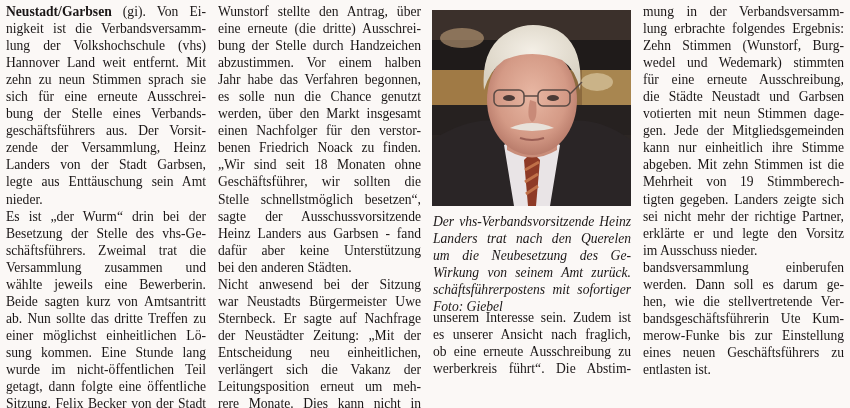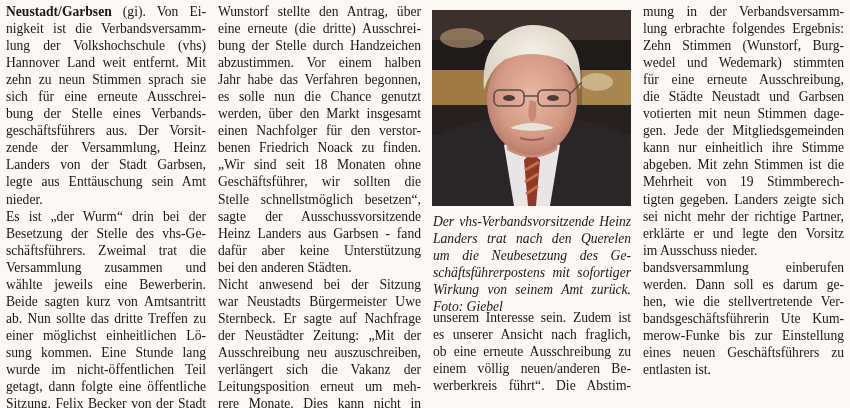--- a/index.html
+++ b/index.html
@@ -76,21 +76,21 @@
   <span class="line">Geschäftsführer, wir sollten die</span>
   <span class="line">Stelle schnellstmöglich besetzen“,</span>
   <span class="line">sagte der Ausschussvorsitzende</span>
   <span class="line">Heinz Landers aus Garbsen - fand</span>
   <span class="line">dafür aber keine Unterstützung</span>
   <span class="line last">bei den anderen Städten.</span>
   <span class="line">Nicht anwesend bei der Sitzung</span>
   <span class="line">war Neustadts Bürgermeister Uwe</span>
   <span class="line">Sternbeck. Er sagte auf Nachfrage</span>
   <span class="line">der Neustädter Zeitung: „Mit der</span>
-  <span class="line">Ausschreibung neu auszuschreiben,</span>
+  <span class="line">Entscheidung neu einheitlichen,</span>
   <span class="line">verlängert sich die Vakanz der</span>
   <span class="line">Leitungsposition erneut um meh-</span>
   <span class="line">rere Monate. Dies kann nicht in</span>
 </div>
 
 <div class="photo" title="Heinz Landers, vhs-Verbandsvorsitzender">
   <svg width="199" height="196" viewBox="0 0 199 196">
     <defs>
       <radialGradient id="face" cx="50%" cy="45%" r="55%">
         <stop offset="0%" stop-color="#e8b7a3"></stop>
@@ -136,30 +136,29 @@
 
     <path d="M78 118 Q100 108 122 118 Q100 124 78 118 Z" fill="#e8e2da"></path>
     <path d="M88 128 Q100 132 112 128" stroke="#9a5e54" stroke-width="2" fill="none"></path>
   </svg>
 </div>
 
 <div class="caption">
   <span class="line">Der vhs-Verbandsvorsitzende Heinz</span>
   <span class="line">Landers trat nach den Querelen</span>
   <span class="line">um die Neubesetzung des Ge-</span>
+  <span class="line">Wirkung von seinem Amt zurück.</span>
   <span class="line">schäftsführerpostens mit sofortiger</span>
-  <span class="line">Wirkung von seinem Amt zurück.</span>
   <span class="credit">Foto: Giebel</span>
 </div>
 
 <div class="c3-text">
   <span class="line">unserem Interesse sein. Zudem ist</span>
   <span class="line">es unserer Ansicht nach fraglich,</span>
   <span class="line">ob eine erneute Ausschreibung zu</span>
-  <span class="line">einem völlig neuen/anderen Be-</span>
   <span class="line">werberkreis führt“. Die Abstim-</span>
 </div>
 
 <div class="col c4">
   <span class="line">mung in der Verbandsversamm-</span>
   <span class="line">lung erbrachte folgendes Ergebnis:</span>
   <span class="line">Zehn Stimmen (Wunstorf, Burg-</span>
   <span class="line">wedel und Wedemark) stimmten</span>
   <span class="line">für eine erneute Ausschreibung,</span>
   <span class="line">die Städte Neustadt und Garbsen</span>

